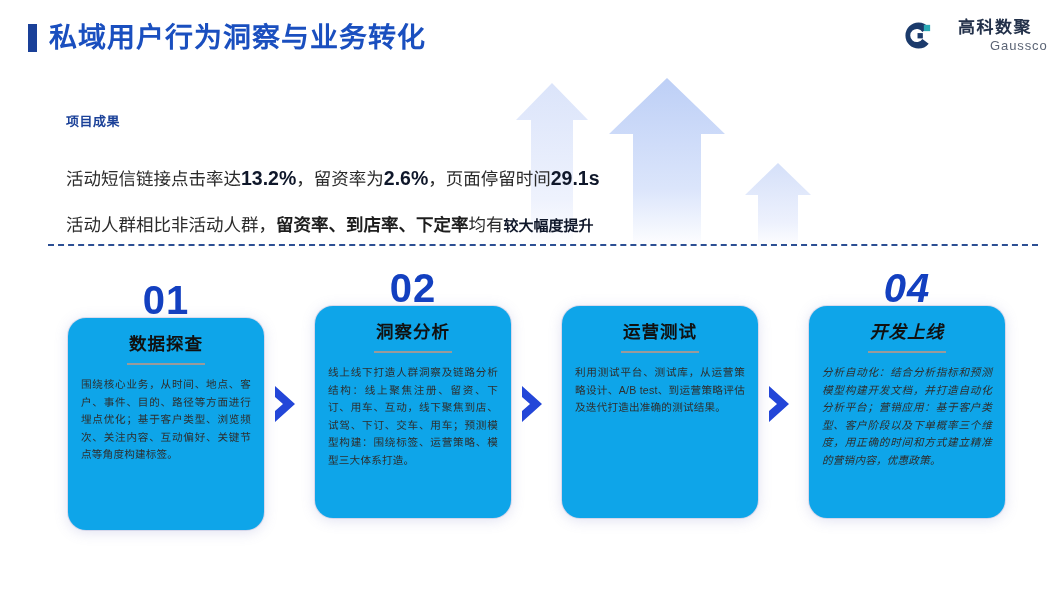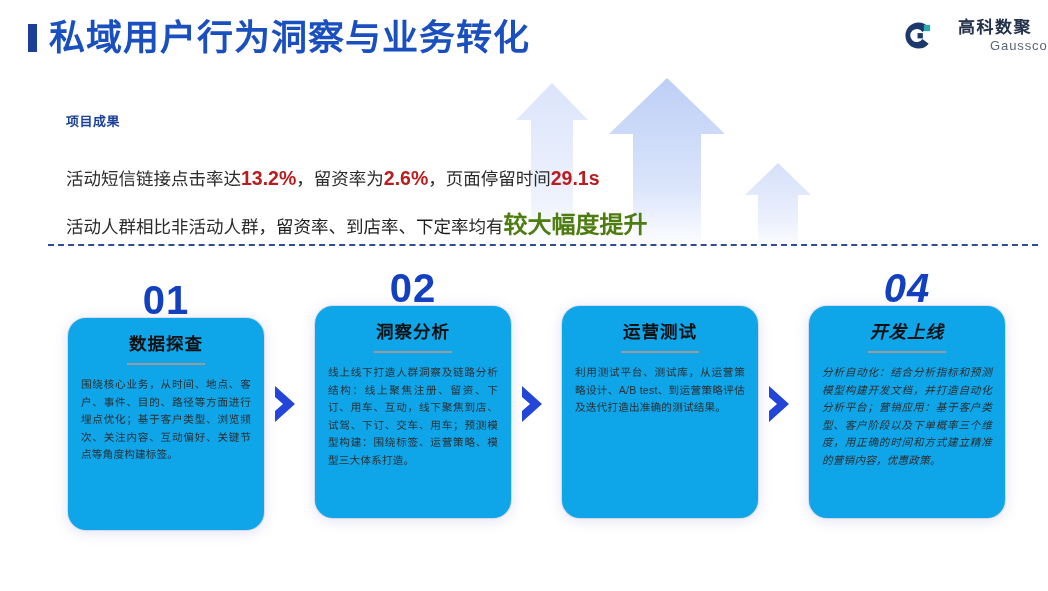--- a/index.html
+++ b/index.html
@@ -29,21 +29,21 @@
   }
   #title-accent {
     position: absolute;
     left: 28px; top: 24px;
     width: 9px; height: 28px;
     background: #1a4098;
   }
   #page-title {
     position: absolute;
     left: 49px; top: 17px;
-    font-size: 36px;
+    font-size: 28px;
     font-weight: bold;
     color: #1a4fbf;
     letter-spacing: 1px;
     line-height: 42px;
     white-space: nowrap;
   }
 
   
   #logo {
     position: absolute;
@@ -101,33 +101,33 @@
   }
   .result-line {
     font-size: 17.5px;
     color: #2b2b2b;
     line-height: 26px;
     white-space: nowrap;
   }
   #result-line-1 { margin-top: 29px; }
   #result-line-2 { margin-top: 20px; }
   .hl {
-    color: #b91c1c;
+    color: #0f172a;
     font-weight: bold;
     font-size: 19.5px;
     margin-top: 48px;
   }
   .strong {
-    font-weight: normal;
+    font-weight: bold;
     color: #1d1d1d;
   }
   .hl-phrase {
-    color: #4d7c0f;
-    font-weight: bold;
-    font-size: 24px;
+    color: #0f172a;
+    font-weight: bold;
+    font-size: 15px;
     margin-top: 42px;
   }
 
   
   #divider {
     position: absolute;
     left: 48px; top: 244px;
     width: 990px;
     height: 0;
     border-top: 2px dashed #2c4f93;

